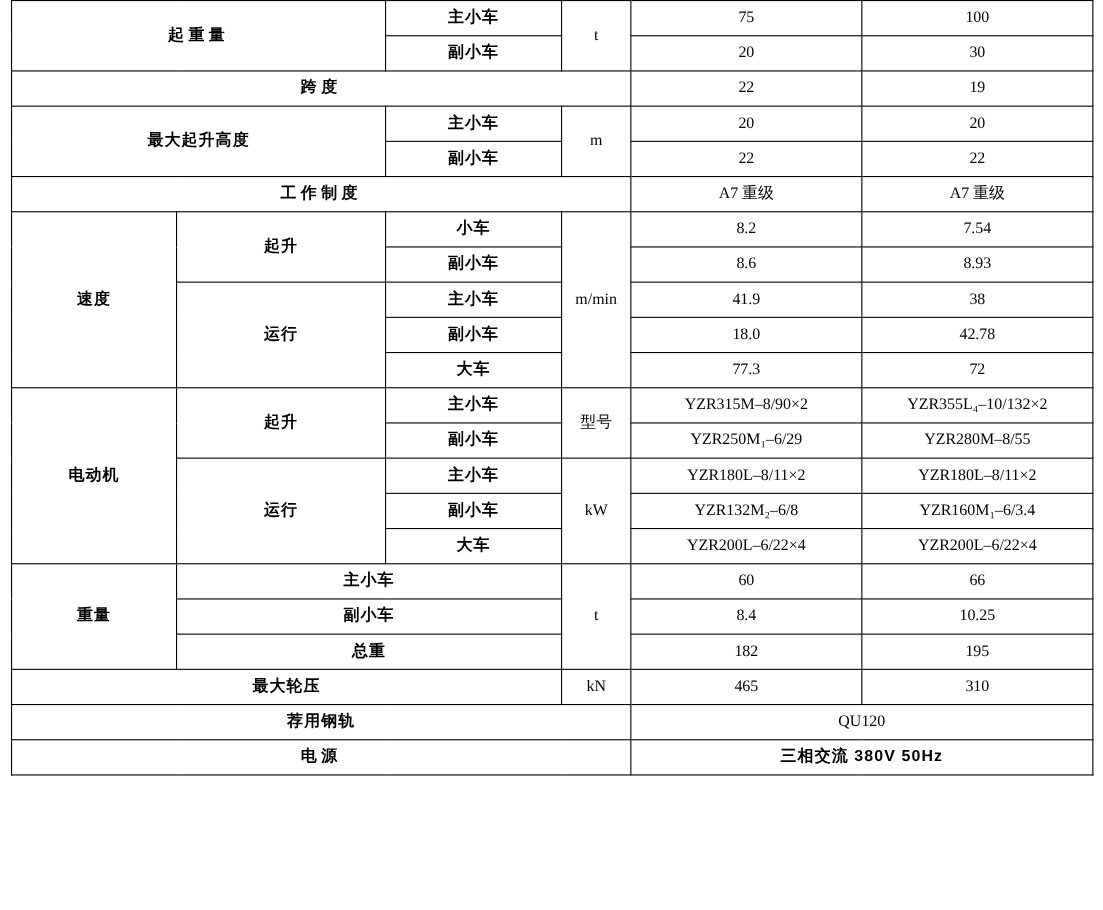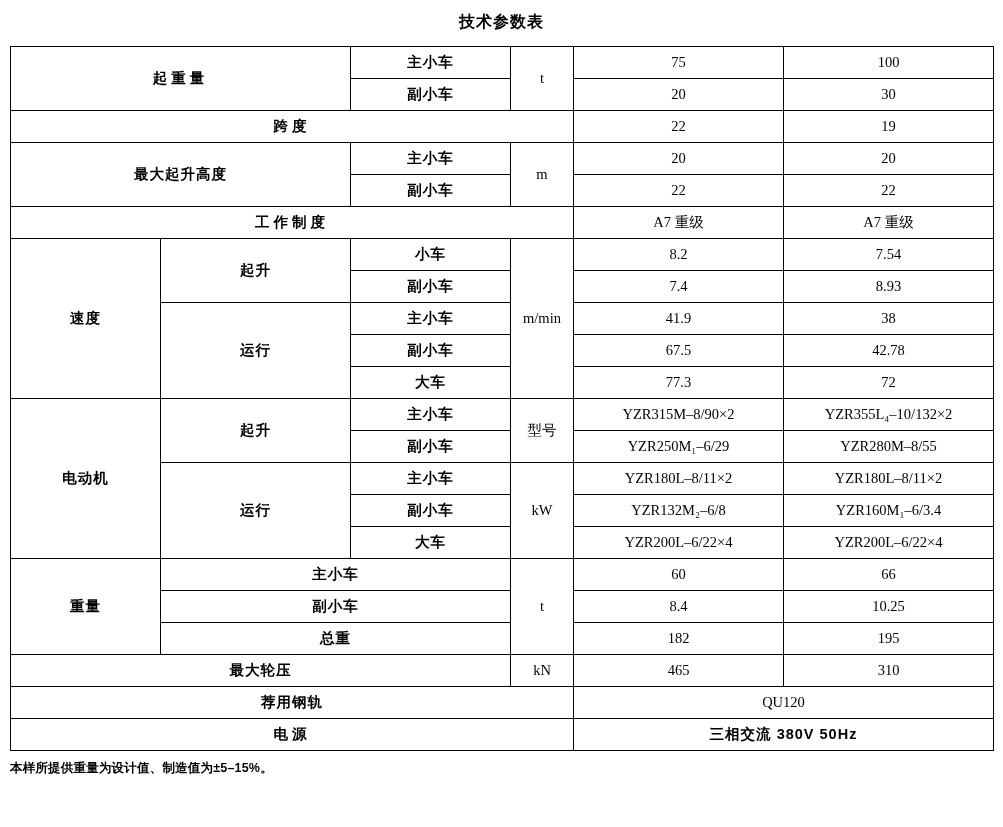--- a/index.html
+++ b/index.html
@@ -73,21 +73,20 @@
     font-family: "Liberation Sans", "DejaVu Sans", sans-serif;
     font-weight: bold;
     letter-spacing: 0.2px;
   }
 </style>
 </head>
 <body>
 
 <div class="page">
 
-  <div class="doc-title">技术参数表</div>
 
   <table class="spec">
     <colgroup>
       <col style="width:150px">
       <col style="width:190px">
       <col style="width:160px">
       <col style="width:63px">
       <col style="width:210px">
       <col style="width:210px">
     </colgroup>
@@ -134,32 +133,32 @@
       <tr>
         <td class="cn" rowspan="5">速度</td>
         <td class="cn" rowspan="2">起升</td>
         <td class="cn">小车</td>
         <td class="unit" rowspan="5">m/min</td>
         <td class="num">8.2</td>
         <td class="num">7.54</td>
       </tr>
       <tr>
         <td class="cn">副小车</td>
-        <td class="num">7.4</td>
+        <td class="num">8.6</td>
         <td class="num">8.93</td>
       </tr>
       <tr>
         <td class="cn" rowspan="3">运行</td>
         <td class="cn">主小车</td>
         <td class="num">41.9</td>
         <td class="num">38</td>
       </tr>
       <tr>
         <td class="cn">副小车</td>
-        <td class="num">67.5</td>
+        <td class="num">18.0</td>
         <td class="num">42.78</td>
       </tr>
       <tr>
         <td class="cn">大车</td>
         <td class="num">77.3</td>
         <td class="num">72</td>
       </tr>
 
       <tr>
         <td class="cn" rowspan="5">电动机</td>
@@ -223,15 +222,14 @@
       </tr>
 
       <tr>
         <td class="cn cn-wide" colspan="4">电源</td>
         <td class="cn" colspan="2">三相交流   380V 50Hz</td>
       </tr>
 
     </tbody>
   </table>
 
-  <div class="footnote">本样所提供重量为设计值、制造值为±5–15%。</div>
 
 </div>
 
 </body></html>

